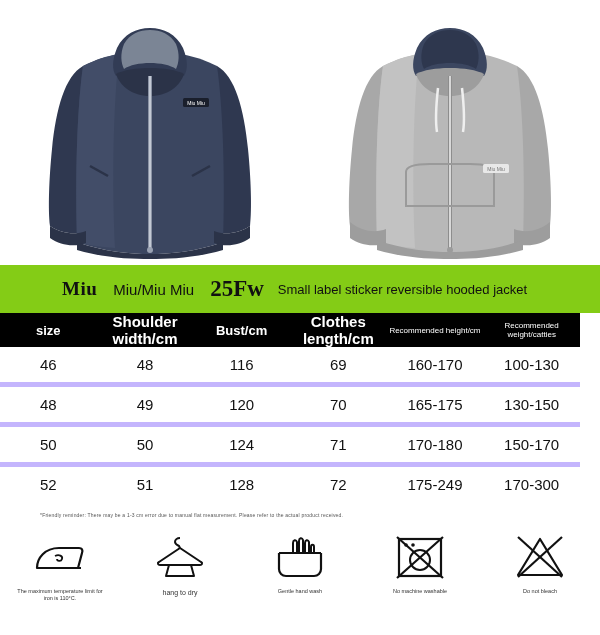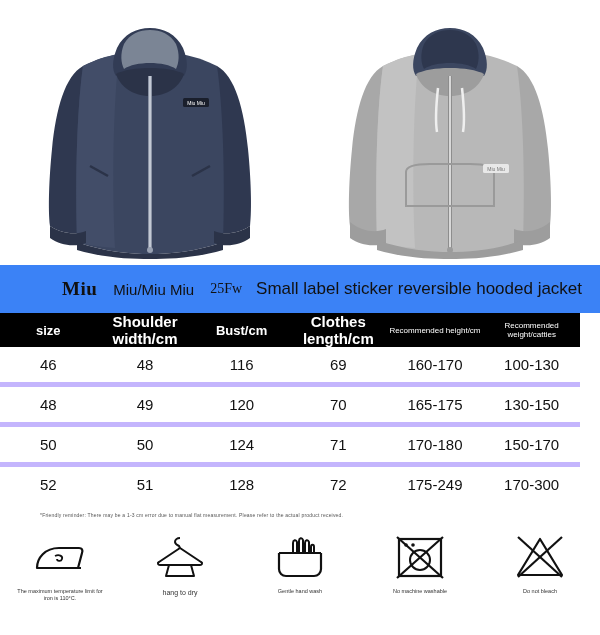--- a/index.html
+++ b/index.html
@@ -41,44 +41,44 @@
     transform: translateX(-50%);
   }
 
   
   .title-row {
     height: 48px;
     display: flex;
     align-items: center;
     padding-left: 62px;
     box-sizing: border-box;
-    background: #3b82f6;
+    background: #84cc16;
   }
   .brand-mark {
     font-family: "Liberation Serif", serif;
     font-weight: bold;
     font-size: 19px;
     letter-spacing: 0.5px;
     color: #111;
     margin-right: 16px;
   }
   .brand-alt {
     font-size: 15px;
     color: #111;
     margin-right: 16px;
   }
   .season {
     font-family: "Liberation Serif", serif;
-    font-weight: normal;
-    font-size: 14px;
+    font-weight: bold;
+    font-size: 23px;
     color: #111;
     margin-right: 14px;
   }
   .title-desc {
-    font-size: 17px;
+    font-size: 13px;
     color: #111;
   }
 
   
   .size-table {
     width: 580px;
     border-collapse: collapse;
     table-layout: fixed;
   }
   .size-table thead th {

